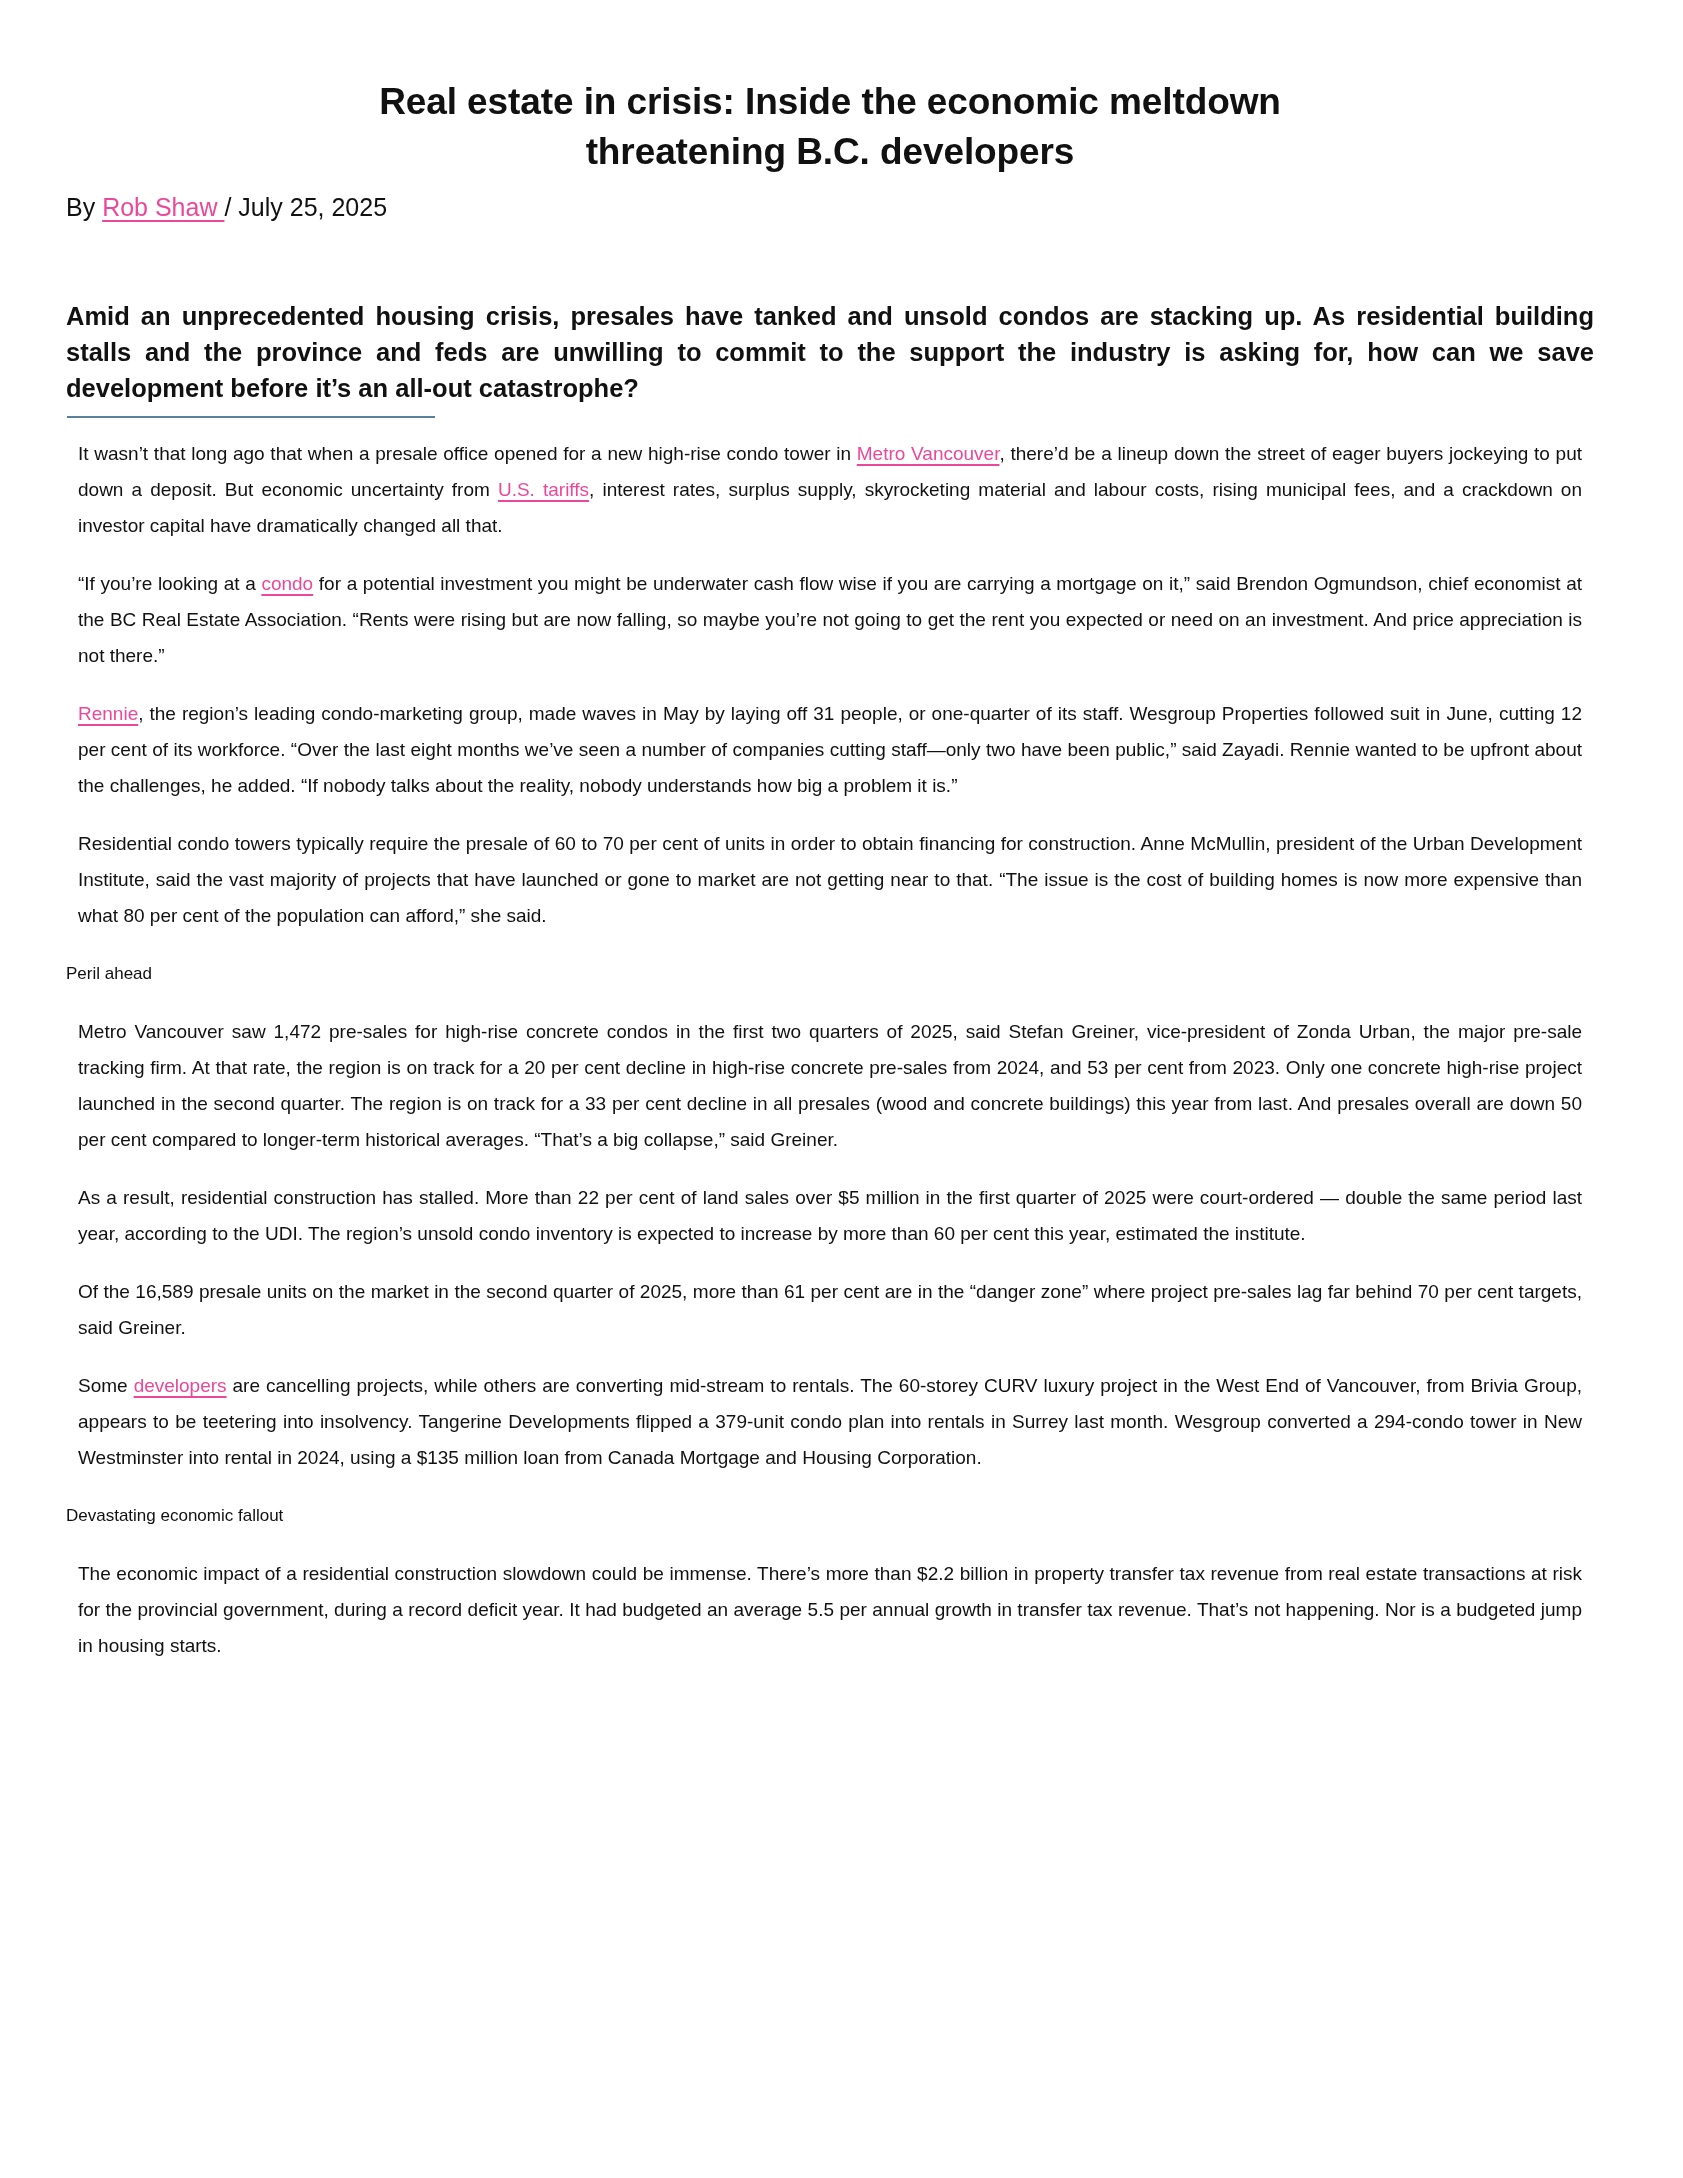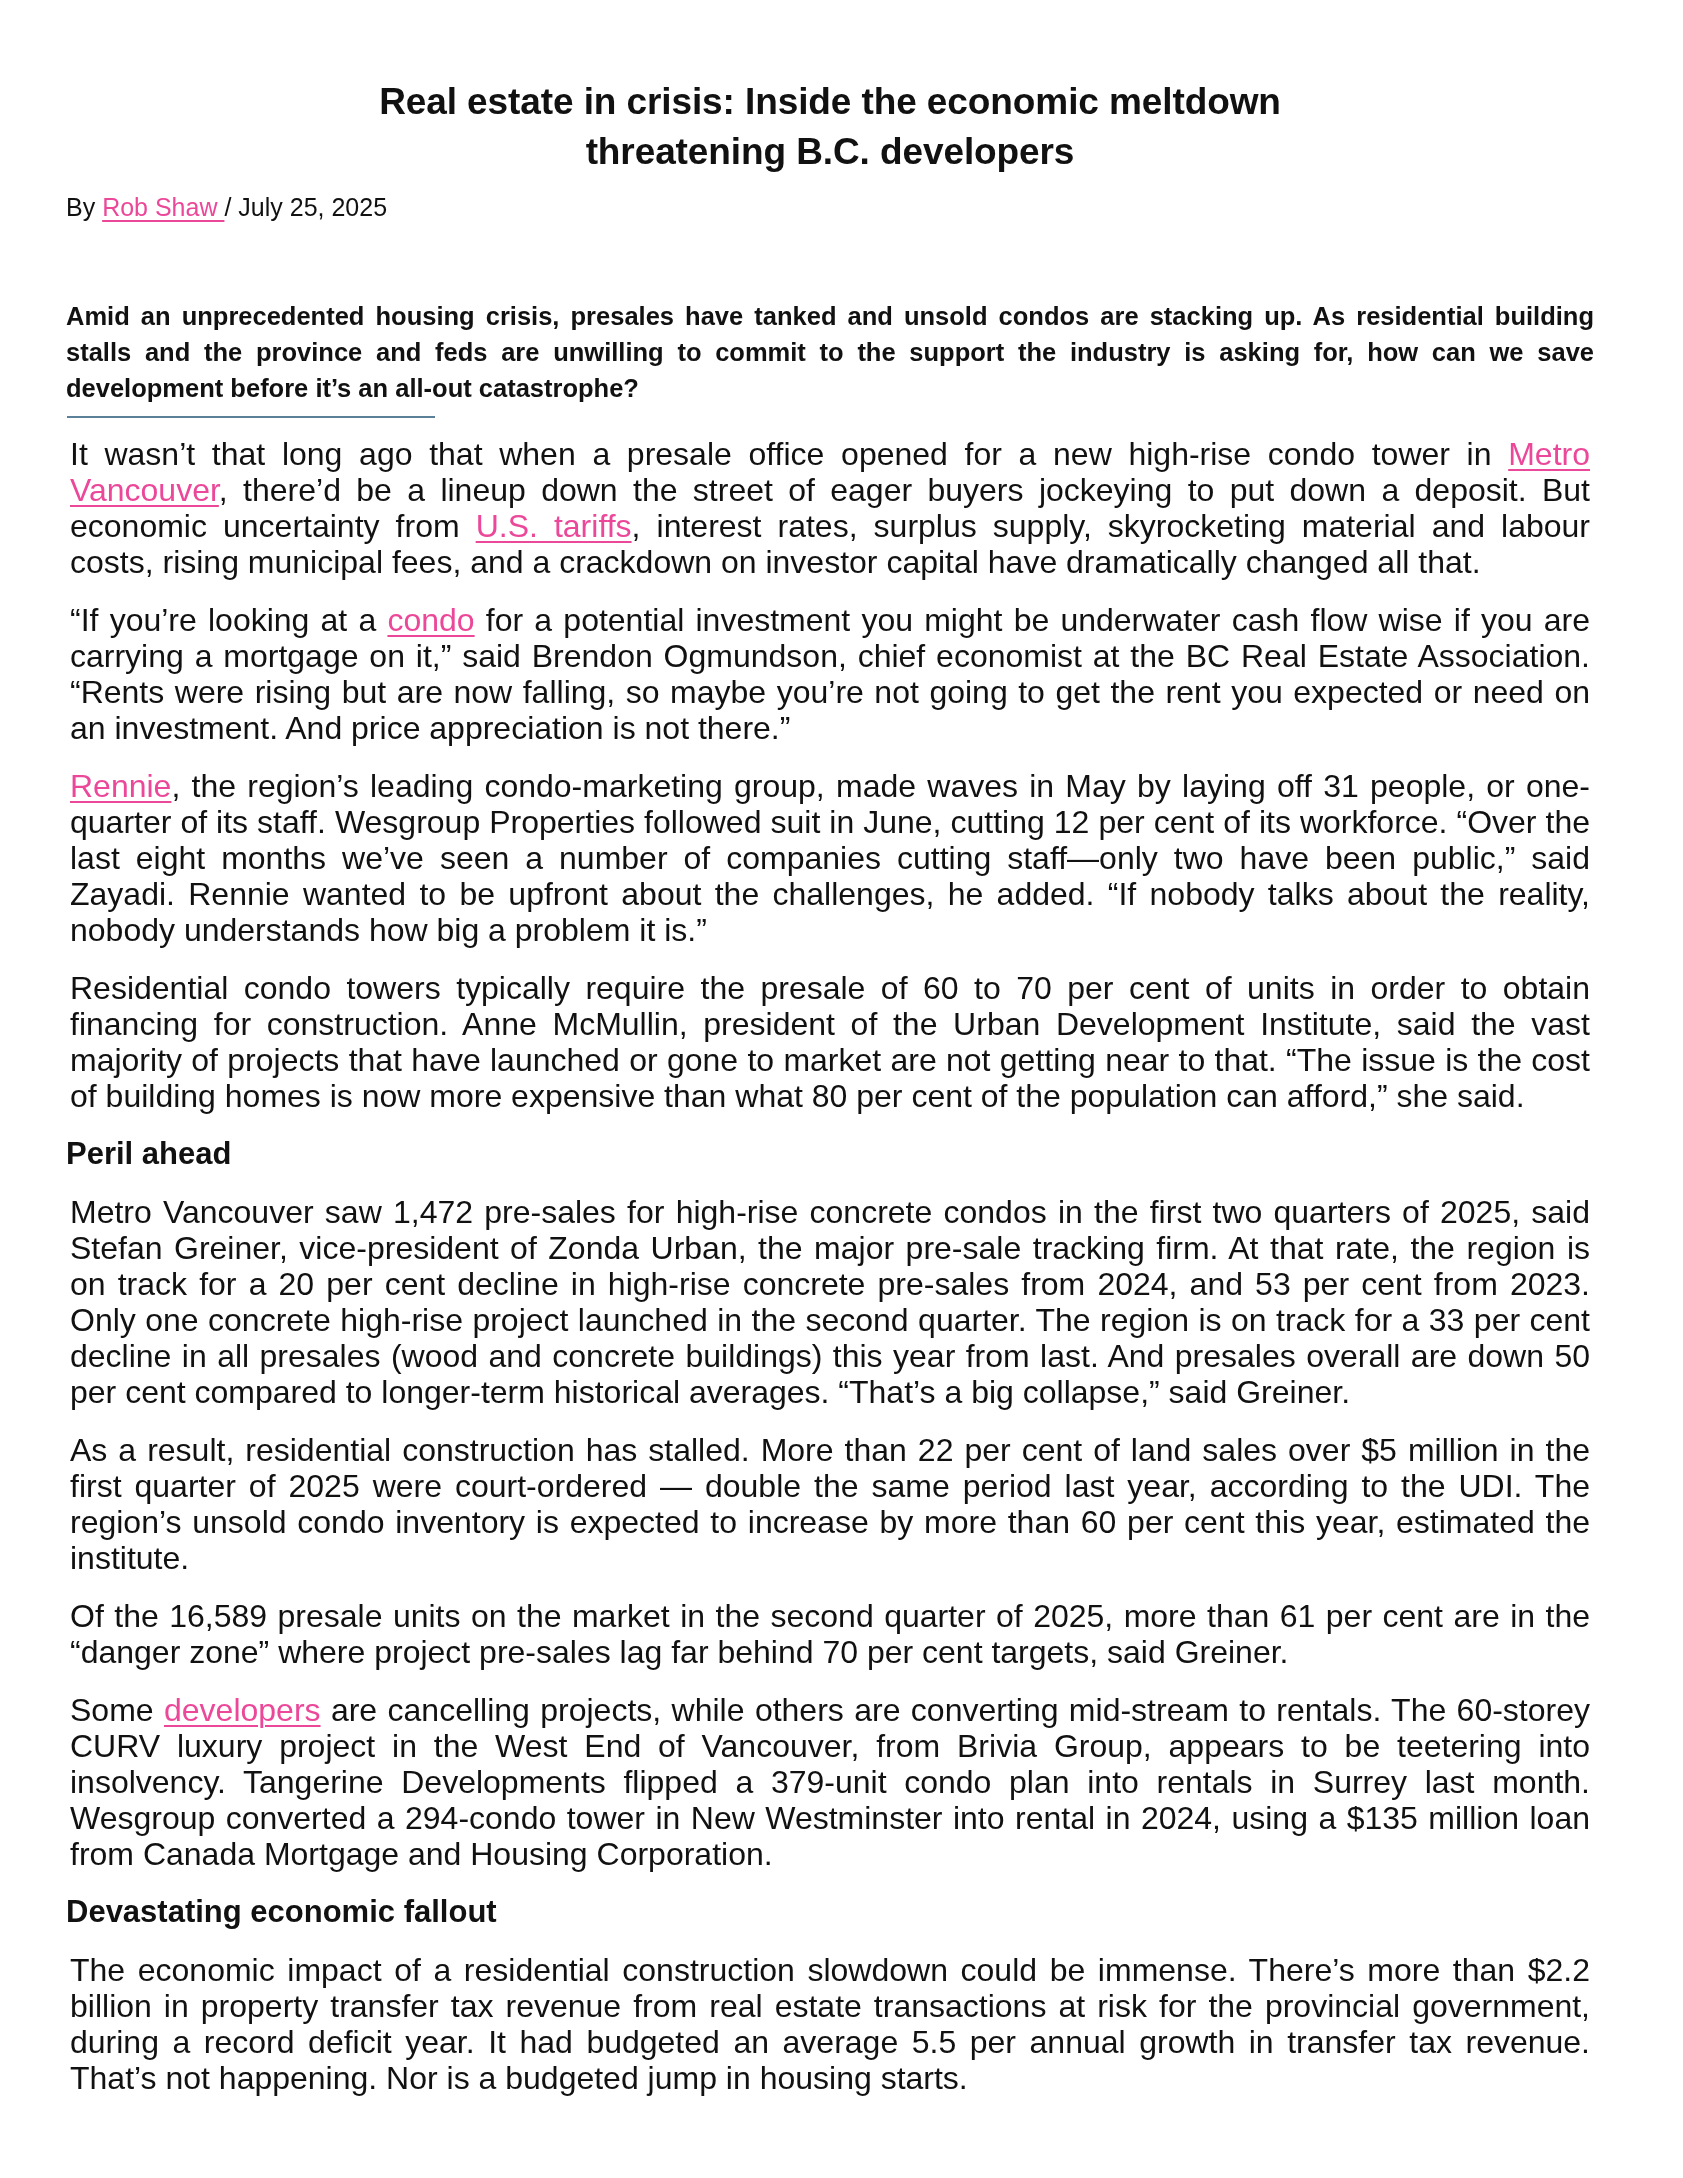--- a/index.html
+++ b/index.html
@@ -43,32 +43,32 @@
     line-height: 36px;
     text-align: justify;
   }
   .divider {
     width: 368px;
     height: 2px;
     background: #5b8198;
     margin: 10px 0 0 1px;
   }
   .body p {
-    margin: 4px;
-    font-size: 32px;
+    margin: 12px;
+    font-size: 19px;
     line-height: 36px;
     text-align: justify;
   }
   .body p + p, .body p + h2, .body h2 + p { margin-top: 22px; }
   .body p:first-child { margin-top: 18px; }
   .body h2 {
     margin: 0;
-    font-size: 31px;
+    font-size: 17px;
     line-height: 36px;
-    font-weight: bold;
+    font-weight: normal;
   }
 </style>
 </head>
 <body>
 
 <div class="page">
 
   <h1 class="title">
     <span>Real estate in crisis: Inside the economic meltdown</span>
     <span>threatening B.C. developers</span>

